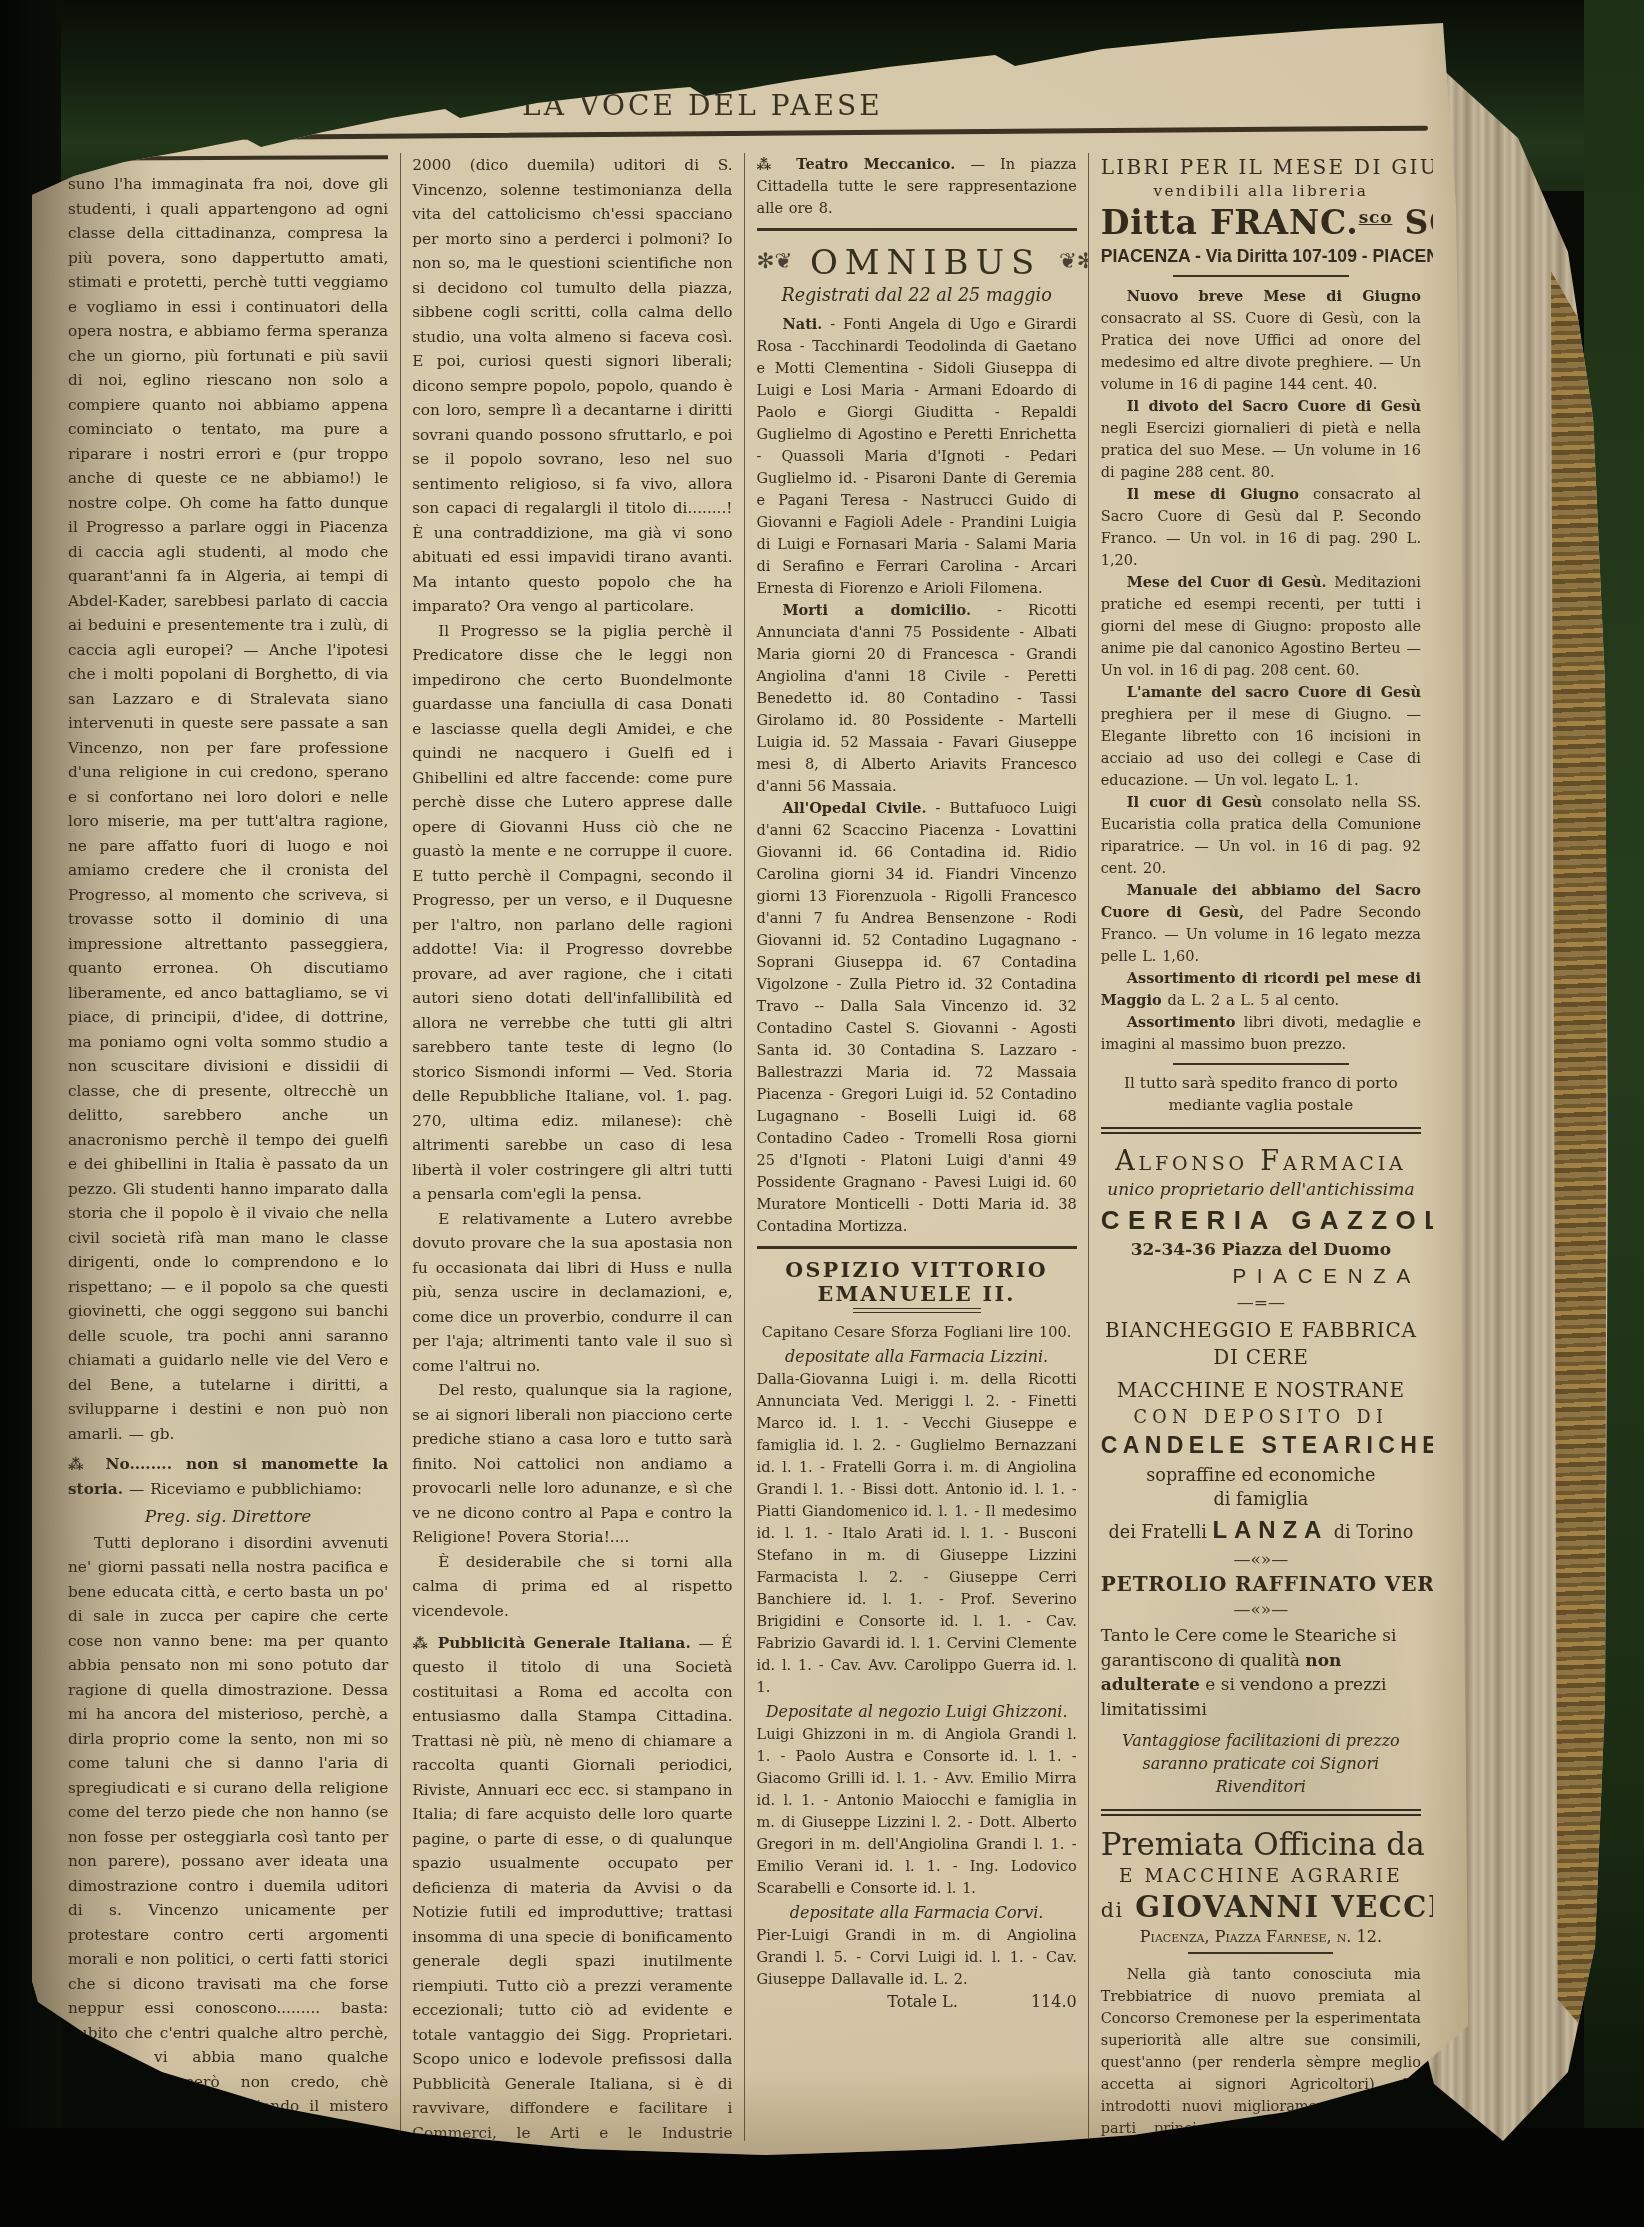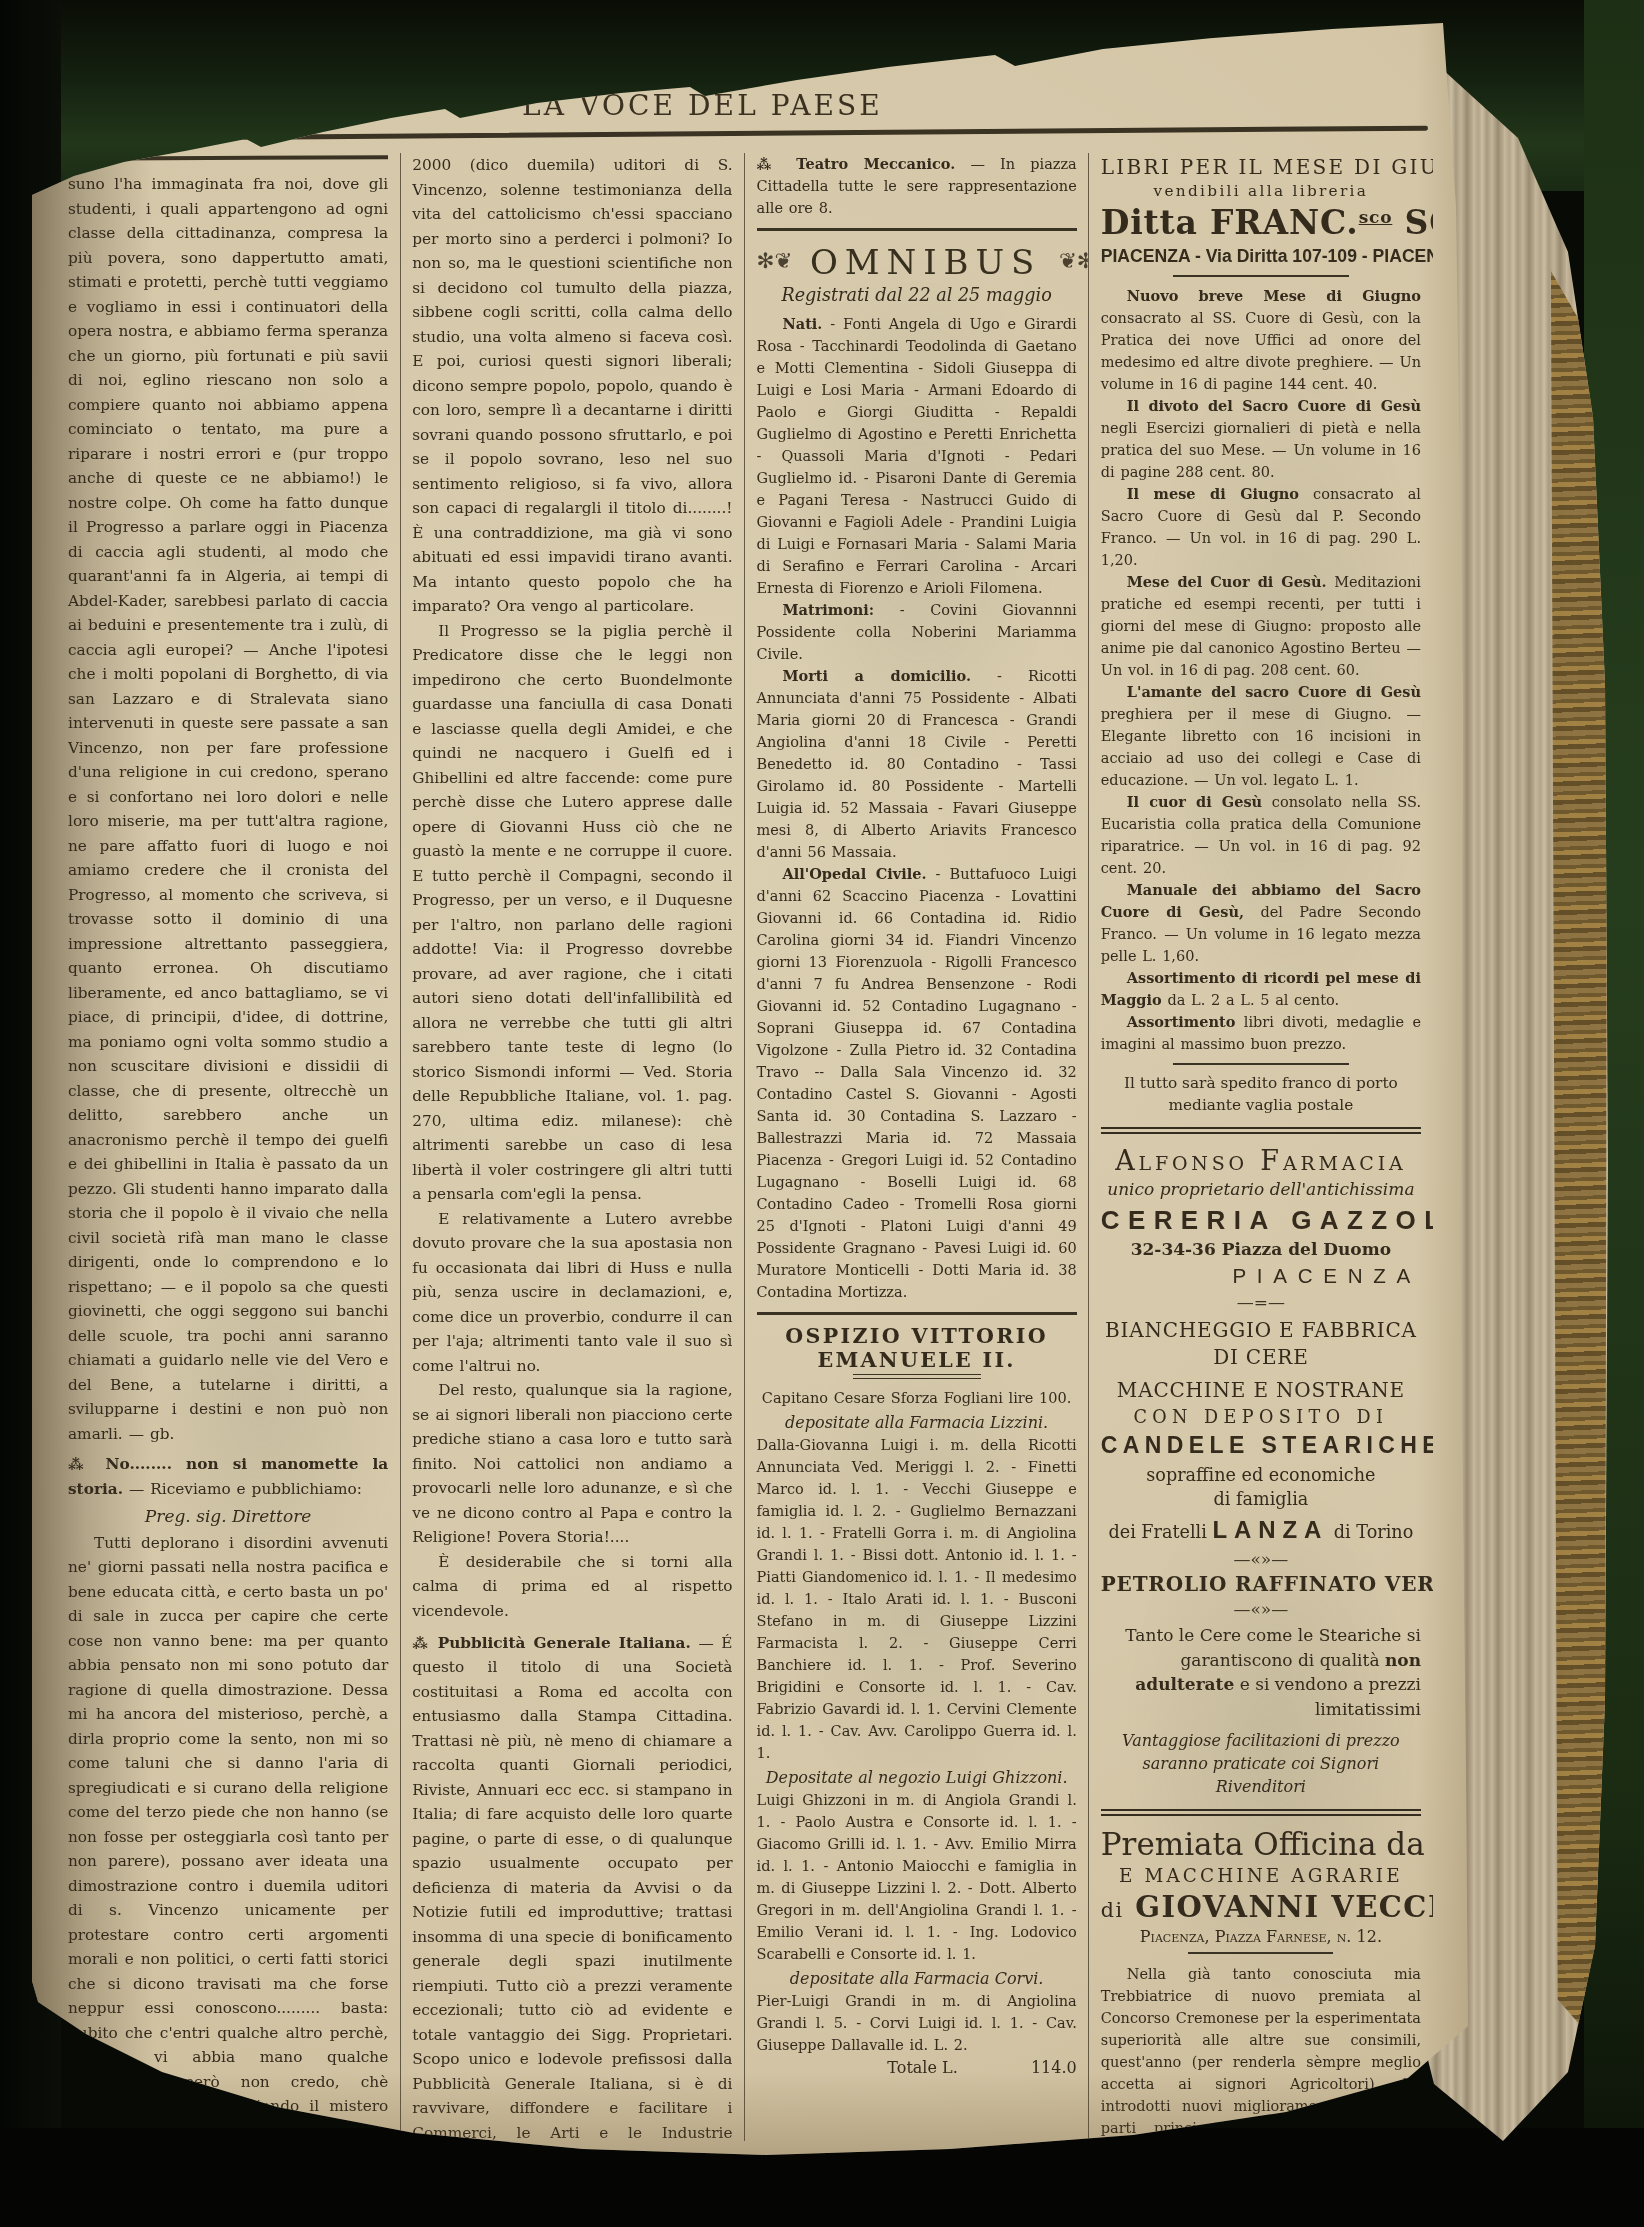--- a/index.html
+++ b/index.html
@@ -75,21 +75,21 @@
   .cereria-addr{text-align:center;font-weight:700;font-size:17px;}
   .cereria-city{text-align:right;font-family:"Liberation Sans",sans-serif;font-weight:400;font-size:20.6px;letter-spacing:10.7px;margin:4.6px 0;}
   .divider{text-align:center;font-size:17px;color:#3a3222;margin:1.5px 0;}
   .bianche{text-align:center;font-size:20px;letter-spacing:0.8px;line-height:27.5px;margin-top:4.6px;}
   .con-dep{text-align:center;font-size:17.6px;letter-spacing:5.4px;margin:3.1px 0;}
   .candele{text-align:center;font-family:"Liberation Sans",sans-serif;font-weight:700;font-size:23px;letter-spacing:5.4px;margin:4.6px 0;white-space:nowrap;}
   .sopraffine{text-align:center;font-size:17.6px;line-height:24px;}
   .lanza-line{text-align:center;font-size:17.6px;margin:4.6px 0;}
   .lanza-line .lanza{font-family:"Liberation Sans",sans-serif;font-weight:700;font-size:24px;letter-spacing:6.9px;text-align:right;}
   .petrolio{text-align:center;font-weight:700;font-size:20px;letter-spacing:0.8px;margin:3.1px 0;white-space:nowrap;}
-  .cere-par{text-align:right;font-size:17px;line-height:24.5px;margin:4.6px 0;}
+  .cere-par{text-align:left;font-size:17px;line-height:24.5px;margin:4.6px 0;}
   .cere-par .b{font-weight:700;}
   .facilit{text-align:center;font-style:italic;font-size:16px;line-height:23px;margin:7.6px 0;}
   .officina-title{text-align:center;font-size:31px;margin:10.7px 0 1.5px;white-space:nowrap;}
   .officina-sub{text-align:center;font-size:18.4px;letter-spacing:3.1px;margin:3.1px 0;}
   .vecchia{text-align:center;font-weight:700;font-size:29px;letter-spacing:1.5px;margin:3.1px 0;white-space:nowrap;}
   .vecchia .di{font-size:20.6px;font-weight:400;}
   .vecchia-addr{text-align:center;font-size:16px;font-variant:small-caps;margin-bottom:3.1px;}
   .hr-short{width:145px;height:2.3px;background:#3a3222;margin:6.1px auto 9.2px;}
 </style>
 </head>
@@ -154,24 +154,20 @@
           <div class="sec-rule"></div>
           <div class="omnibus">
             <span class="orn">✻❦</span>
             <span>OMNIBUS</span>
             <span class="orn">❦✻</span>
           </div>
           <div class="atti-sub">Registrati dal 22 al 25 maggio</div>
           <p class="p">
             <span class="lead">Nati.</span>
             <span>- Fonti Angela di Ugo e Girardi Rosa - Tacchinardi Teodolinda di Gaetano e Motti Clementina - Sidoli Giuseppa di Luigi e Losi Maria - Armani Edoardo di Paolo e Giorgi Giuditta - Repaldi Guglielmo di Agostino e Peretti Enrichetta - Quassoli Maria d'Ignoti - Pedari Guglielmo id. - Pisaroni Dante di Geremia e Pagani Teresa - Nastrucci Guido di Giovanni e Fagioli Adele - Prandini Luigia di Luigi e Fornasari Maria - Salami Maria di Serafino e Ferrari Carolina - Arcari Ernesta di Fiorenzo e Arioli Filomena.</span>
-          </p>
-          <p class="p">
-            <span class="lead">Matrimoni:</span>
-            <span>- Covini Giovannni Possidente colla Noberini Mariamma Civile.</span>
           </p>
           <p class="p">
             <span class="lead">Morti a domicilio.</span>
             <span>- Ricotti Annunciata d'anni 75 Possidente - Albati Maria giorni 20 di Francesca - Grandi Angiolina d'anni 18 Civile - Peretti Benedetto id. 80 Contadino - Tassi Girolamo id. 80 Possidente - Martelli Luigia id. 52 Massaia - Favari Giuseppe mesi 8, di Alberto Ariavits Francesco d'anni 56 Massaia.</span>
           </p>
           <p class="p">
             <span class="lead">All'Opedal Civile.</span>
             <span>- Buttafuoco Luigi d'anni 62 Scaccino Piacenza - Lovattini Giovanni id. 66 Contadina id. Ridio Carolina giorni 34 id. Fiandri Vincenzo giorni 13 Fiorenzuola - Rigolli Francesco d'anni 7 fu Andrea Bensenzone - Rodi Giovanni id. 52 Contadino Lugagnano - Soprani Giuseppa id. 67 Contadina Vigolzone - Zulla Pietro id. 32 Contadina Travo -- Dalla Sala Vincenzo id. 32 Contadino Castel S. Giovanni - Agosti Santa id. 30 Contadina S. Lazzaro - Ballestrazzi Maria id. 72 Massaia Piacenza - Gregori Luigi id. 52 Contadino Lugagnano - Boselli Luigi id. 68 Contadino Cadeo - Tromelli Rosa giorni 25 d'Ignoti - Platoni Luigi d'anni 49 Possidente Gragnano - Pavesi Luigi id. 60 Muratore Monticelli - Dotti Maria id. 38 Contadina Mortizza.</span>
           </p>
           <div class="sec-rule"></div>

